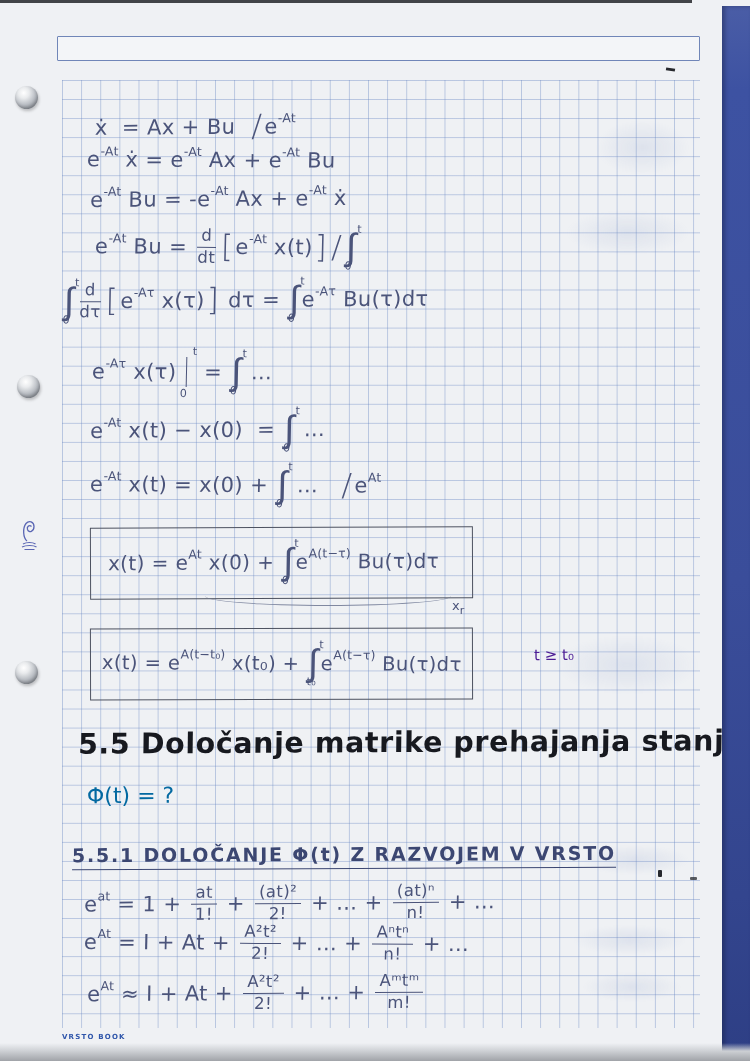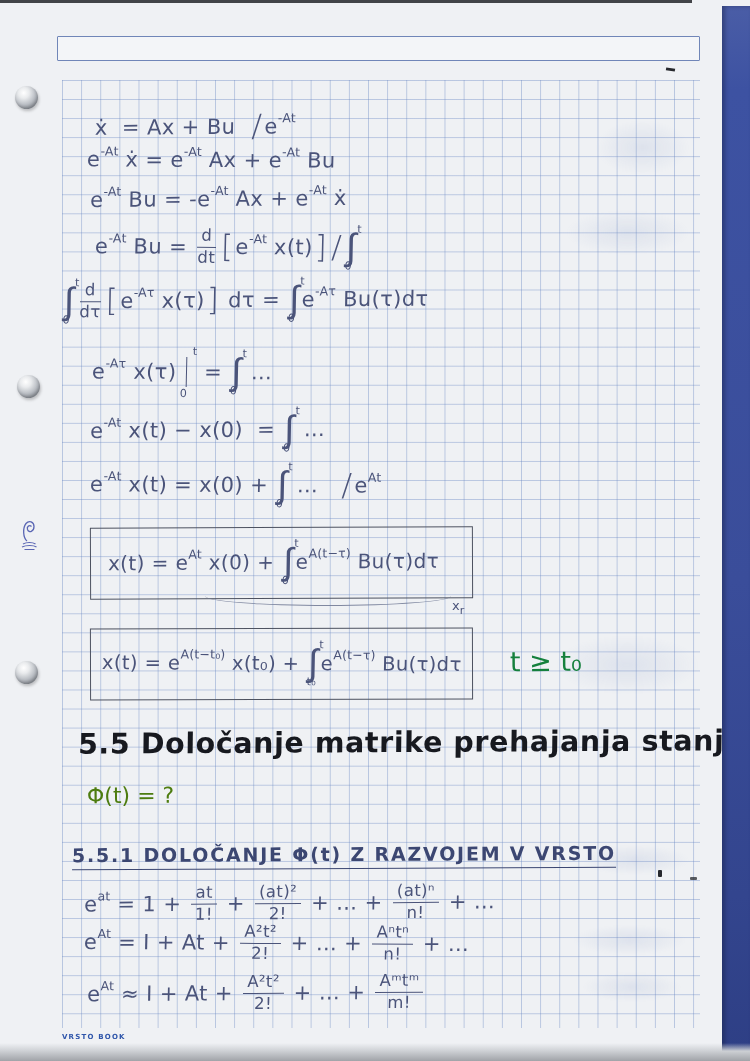--- a/index.html
+++ b/index.html
@@ -52,25 +52,25 @@
   .elim{font-size:11px;line-height:1;}
   .elim.top{margin-left:13px;margin-bottom:0;}
   .elim.bot{margin-left:1px;margin-top:1px;}
 
   .resbox{position:absolute;border:1.6px solid #4d5260;background:transparent;}
   .box1{left:90px;top:527px;width:381px;height:70px;transform:rotate(-0.2deg);}
   .box2{left:90px;top:628px;width:381px;height:70px;transform:rotate(-0.15deg);}
   .brace{position:absolute;left:205px;top:595px;width:246px;height:10px;
        border-bottom:1.6px solid #6d7692;border-radius:0 0 55% 55% / 0 0 100% 100%;opacity:.85;}
   .brace-label{position:absolute;left:452px;top:597px;color:#4b547a;font-size:13px;display:flex;align-items:center;height:16px;}
-  .cond{position:absolute;left:510px;top:646px;color:#15803d;font-size:27px;transform:rotate(-0.5deg);}
+  .cond{position:absolute;left:534px;top:646px;color:#4c1d95;font-size:15px;transform:rotate(-0.5deg);}
 
   .h55{position:absolute;left:78px;top:726px;font-size:28.5px;font-weight:800;color:#17191f;
        letter-spacing:.6px;transform:rotate(-0.3deg) skewX(-1deg);}
-  .phi{position:absolute;left:87px;top:783px;font-size:22px;color:#4d7c0f;transform:rotate(-0.4deg);}
+  .phi{position:absolute;left:87px;top:783px;font-size:22px;color:#0369a1;transform:rotate(-0.4deg);}
   .h551{position:absolute;left:72px;top:843px;font-size:19px;font-weight:600;color:#3c4772;
        letter-spacing:1.8px;border-bottom:1.7px solid #3c4772;padding-bottom:3px;
        transform:rotate(-0.25deg);}
   .notebook{position:absolute;left:62px;top:1033px;font-size:7px;font-weight:bold;
        color:#2e55aa;letter-spacing:1.2px;}
 </style>
 </head>
 <body>
 
 <div class="page">

